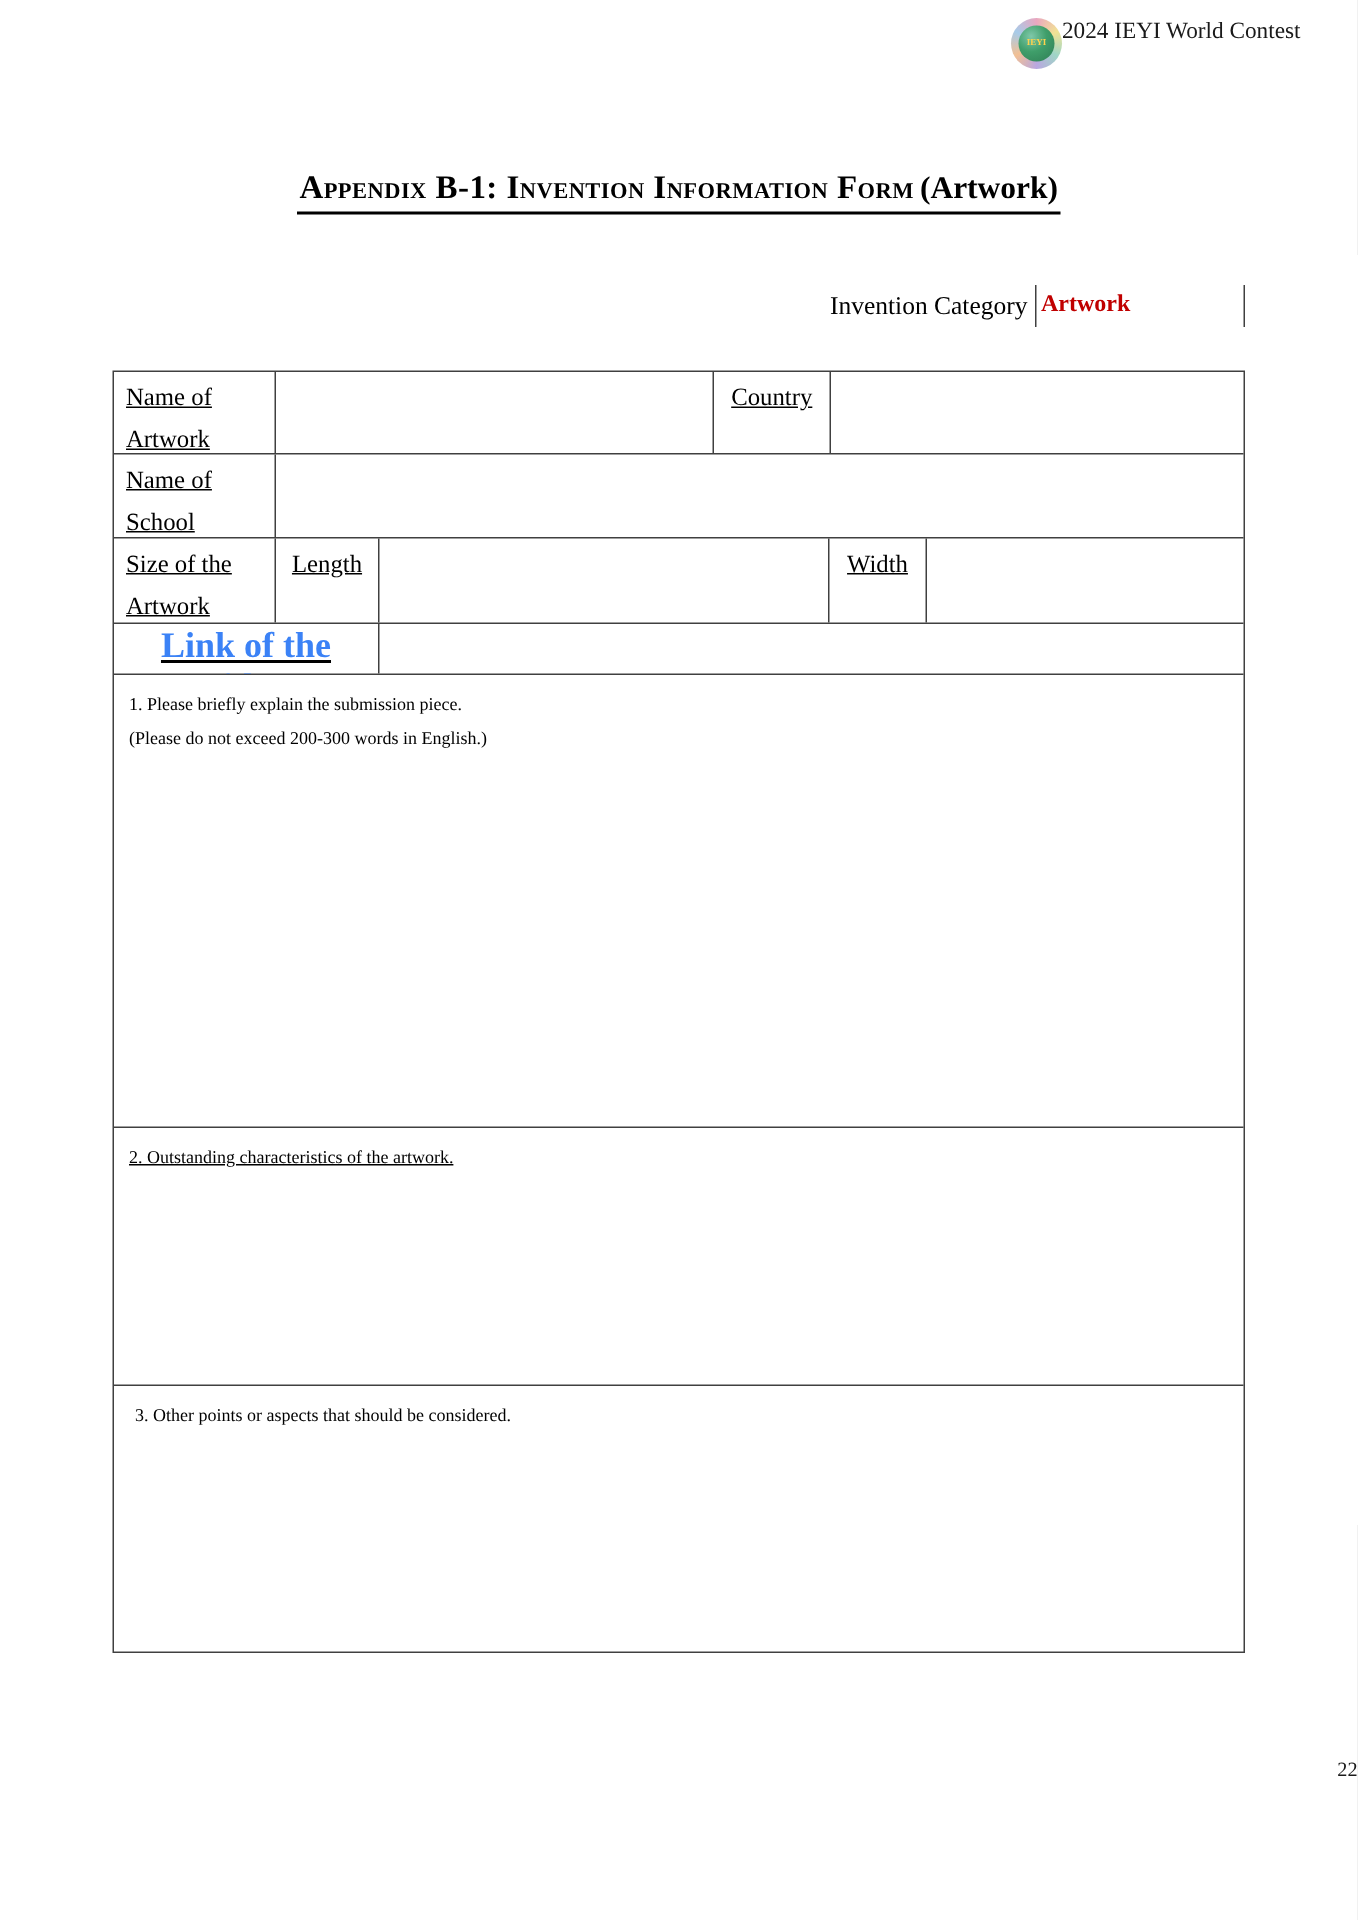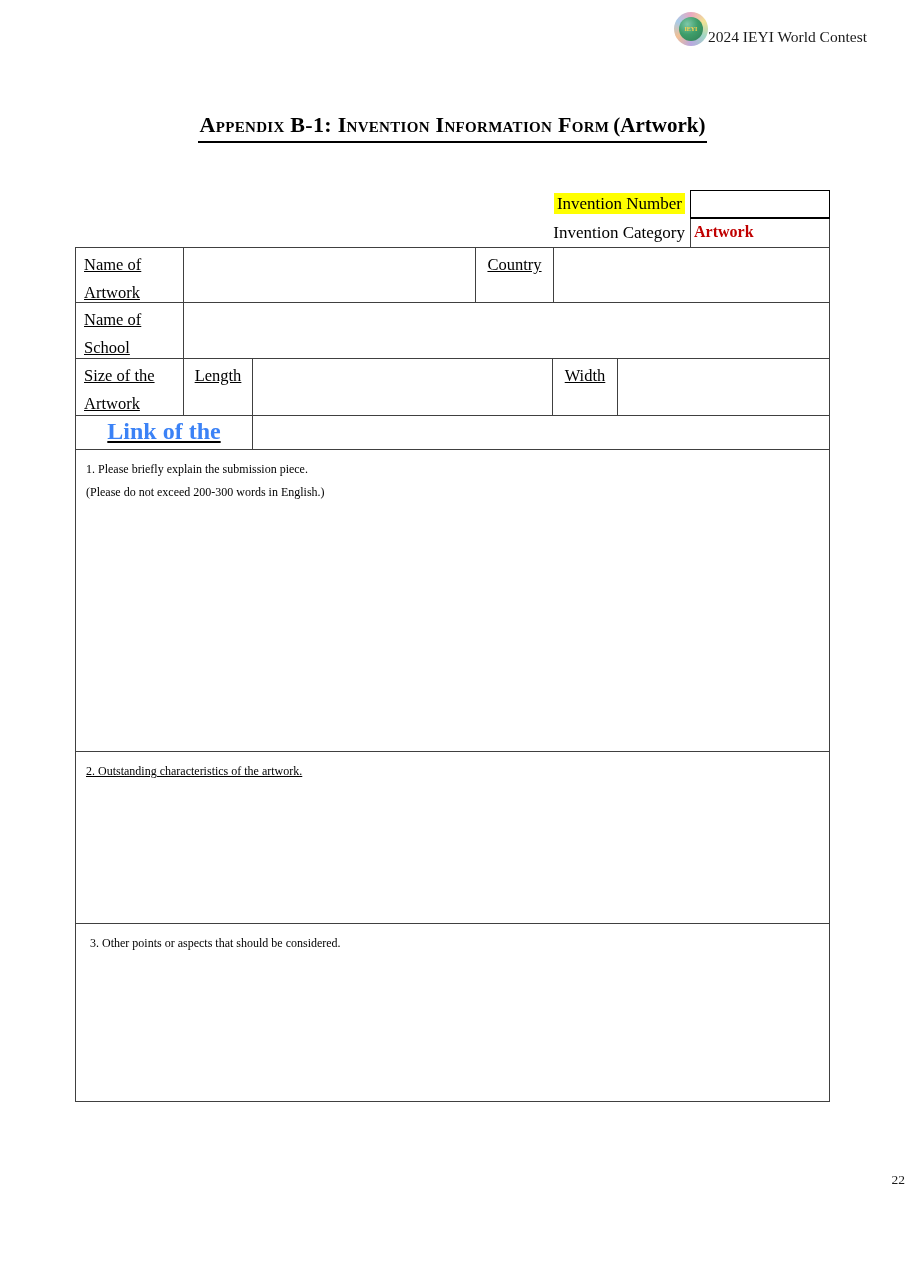--- a/index.html
+++ b/index.html
@@ -5,21 +5,21 @@
   html,body { margin:0; padding:0; background:#e8e8e8; }
   #page {
     position:relative; width:905px; height:1280px; margin:0 auto;
     background:#ffffff; font-family:"Liberation Serif", serif; color:#000;
     overflow:hidden;
   }
 
   
   .header-brand {
     position:absolute; top:12px; right:38px;
-    display:flex; align-items:flex-end; 
+    display:flex; align-items:flex-start; 
   }
   .logo {
     width:34px; height:34px; border-radius:50%;
     background:conic-gradient(#e9a7c0,#f2e394,#9fd6c6,#b9a7e0,#f2c094,#a7cbe9,#e9a7c0);
     display:flex; align-items:center; justify-content:center;
   }
   .logo-inner {
     width:24px; height:24px; border-radius:50%;
     background:radial-gradient(circle at 35% 30%, #7fc8a9 0%, #3f9e6a 45%, #2e7d54 100%);
     display:flex; align-items:center; justify-content:center;
@@ -109,26 +109,20 @@
 
   <div class="title-wrap">
     <span class="title-line">
       <span class="title-main">Appendix B-1: Invention Information Form</span>
       <span class="title-suffix">(Artwork)</span>
     </span>
   </div>
 
   <div class="meta-block">
     <div class="meta-row">
-      <div class="meta-label">
-        <span class="hl">Invention Number</span>
-      </div>
-      <div class="meta-box num-box"></div>
-    </div>
-    <div class="meta-row">
       <div class="meta-label">Invention Category</div>
       <div class="meta-box cat-box">Artwork</div>
     </div>
   </div>
 
   <div class="form-table">
 
     <div class="t-row r1">
       <div class="cell w-label">Name of Artwork</div>
       <div class="cell w-art-val"></div>

